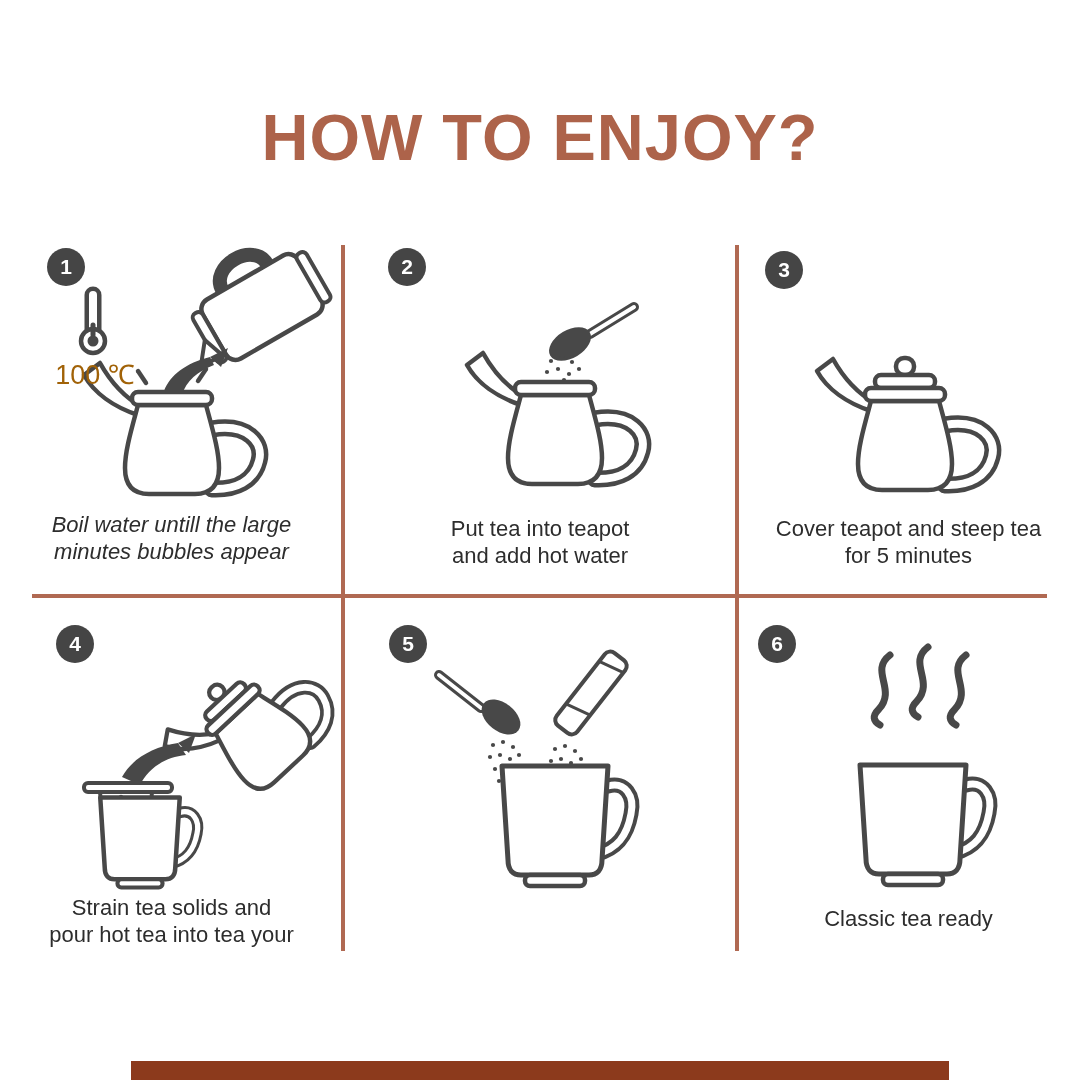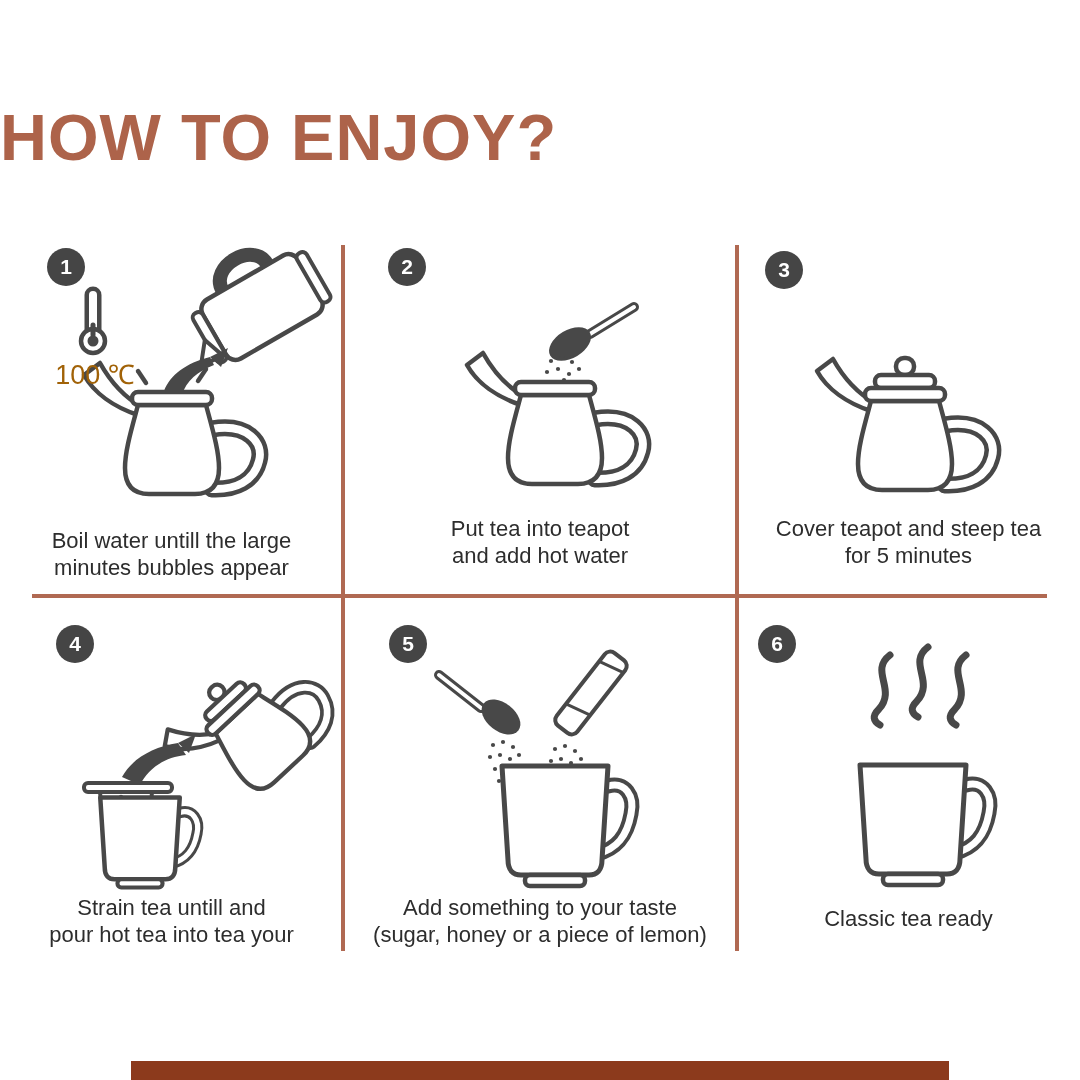--- a/index.html
+++ b/index.html
@@ -1,18 +1,18 @@
 <!DOCTYPE html>
 <html><head>
 <meta charset="utf-8">
 <style>
   html,body{margin:0;padding:0;background:#fff;}
   .canvas{position:relative;width:1080px;height:1080px;background:#ffffff;
           font-family:"Liberation Sans",sans-serif;overflow:hidden;}
-  .title{position:absolute;left:0;top:102px;width:100%;text-align:left;
+  .title{position:absolute;left:0;top:102px;width:100%;text-align:center;
          font-size:65px;font-weight:800;letter-spacing:1px;color:#ad634a;line-height:72px;}
   .vline{position:absolute;width:4px;background:#b06952;}
   .hline{position:absolute;height:4px;background:#b06952;}
   .bbar{position:absolute;left:131px;top:1061px;width:818px;height:19px;background:#8c3a1c;}
   .panel{position:absolute;}
   .art{position:absolute;left:0;top:0;display:block;}
   .badge{position:absolute;width:38px;height:38px;border-radius:50%;background:#454545;
          color:#ffffff;display:flex;align-items:center;justify-content:center;
          font-size:21px;font-weight:bold;z-index:3;}
   .cap{position:absolute;left:0;right:0;text-align:center;font-size:22px;line-height:27px;
@@ -64,21 +64,21 @@
       </g>
 
       <g transform="translate(172,162)">
         <path d="M40,22 C76,16 92,36 87,54 C82,74 64,83 40,82" fill="none" stroke="#484848" stroke-width="17" stroke-linecap="round"></path>
         <path d="M40,22 C76,16 92,36 87,54 C82,74 64,83 40,82" fill="none" stroke="#ffffff" stroke-width="8" stroke-linecap="round"></path>
         <path d="M-34,8 C-58,0 -78,-14 -88,-32 L-72,-44 C-62,-26 -48,-10 -30,0 Z" fill="#ffffff" stroke="#484848" stroke-width="4.5" stroke-linejoin="round"></path>
         <path d="M-34,-2 L34,-2 C41,24 47,44 47,61 C47,79 38,87 23,87 L-23,87 C-38,87 -47,79 -47,61 C-47,44 -41,24 -34,-2 Z" fill="#ffffff" stroke="#484848" stroke-width="4.5" stroke-linejoin="round"></path>
         <rect x="-40" y="-15" width="80" height="13" rx="6" fill="#ffffff" stroke="#484848" stroke-width="4.5"></rect>
       </g>
     </svg>
-    <div class="cap" style="top:282px;">
+    <div class="cap" style="top:266px;font-style:italic;">
       <div>Boil water untill the large</div>
       <div>minutes bubbles appear</div>
     </div>
   </div>
 
   <div class="panel" style="left:343px;top:245px;width:394px;height:348px;">
     <div class="badge" style="left:45px;top:3px;">
       <span>2</span>
     </div>
     <svg class="art" width="394" height="348" viewBox="0 0 394 348">
@@ -176,21 +176,21 @@
       </g>
 
       <g transform="translate(140,244) scale(0.75)">
         <path d="M53,-38 C70,-43 80,-28 76,-10 C72,12 62,25 42,30" fill="none" stroke="#484848" stroke-width="15" stroke-linecap="round"></path>
         <path d="M53,-38 C70,-43 80,-28 76,-10 C72,12 62,25 42,30" fill="none" stroke="#ffffff" stroke-width="7" stroke-linecap="round"></path>
         <path d="M-53,-58 L53,-58 L47,36 C47,46 42,51 34,51 L-34,51 C-42,51 -47,46 -47,36 Z" fill="#ffffff" stroke="#484848" stroke-width="6" stroke-linejoin="round"></path>
         <rect x="-30" y="51" width="60" height="11" rx="5" fill="#ffffff" stroke="#484848" stroke-width="5.5"></rect>
       </g>
     </svg>
     <div class="cap" style="top:297px;">
-      <div>Strain tea untill and</div>
+      <div>Strain tea solids and</div>
       <div>pour hot tea into tea your</div>
     </div>
   </div>
 
   <div class="panel" style="left:343px;top:597px;width:394px;height:363px;">
     <div class="badge" style="left:46px;top:28px;">
       <span>5</span>
     </div>
     <svg class="art" width="394" height="363" viewBox="0 0 394 363">
 
@@ -232,24 +232,20 @@
           <circle cx="228" cy="186" r="2.1"></circle>
       </g>
 
       <g transform="translate(212,227)">
         <path d="M53,-38 C70,-43 80,-28 76,-10 C72,12 62,25 42,30" fill="none" stroke="#484848" stroke-width="15" stroke-linecap="round"></path>
         <path d="M53,-38 C70,-43 80,-28 76,-10 C72,12 62,25 42,30" fill="none" stroke="#ffffff" stroke-width="7" stroke-linecap="round"></path>
         <path d="M-53,-58 L53,-58 L47,36 C47,46 42,51 34,51 L-34,51 C-42,51 -47,46 -47,36 Z" fill="#ffffff" stroke="#484848" stroke-width="5" stroke-linejoin="round"></path>
         <rect x="-30" y="51" width="60" height="11" rx="5" fill="#ffffff" stroke="#484848" stroke-width="4.5"></rect>
       </g>
     </svg>
-    <div class="cap" style="top:297px;">
-      <div>Add something to your taste</div>
-      <div>(sugar, honey or a piece of lemon)</div>
-    </div>
   </div>
 
   <div class="panel" style="left:737px;top:597px;width:343px;height:363px;">
     <div class="badge" style="left:21px;top:28px;">
       <span>6</span>
     </div>
     <svg class="art" width="343" height="363" viewBox="0 0 343 363">
       <g fill="none" stroke="#484848" stroke-width="7" stroke-linecap="round">
         <path transform="translate(142,58)" d="M11,0 C-10,16 18,34 0,54 C-7,61 -6,66 1,70"></path>
         <path transform="translate(180,50)" d="M11,0 C-10,16 18,34 0,54 C-7,61 -6,66 1,70"></path>

